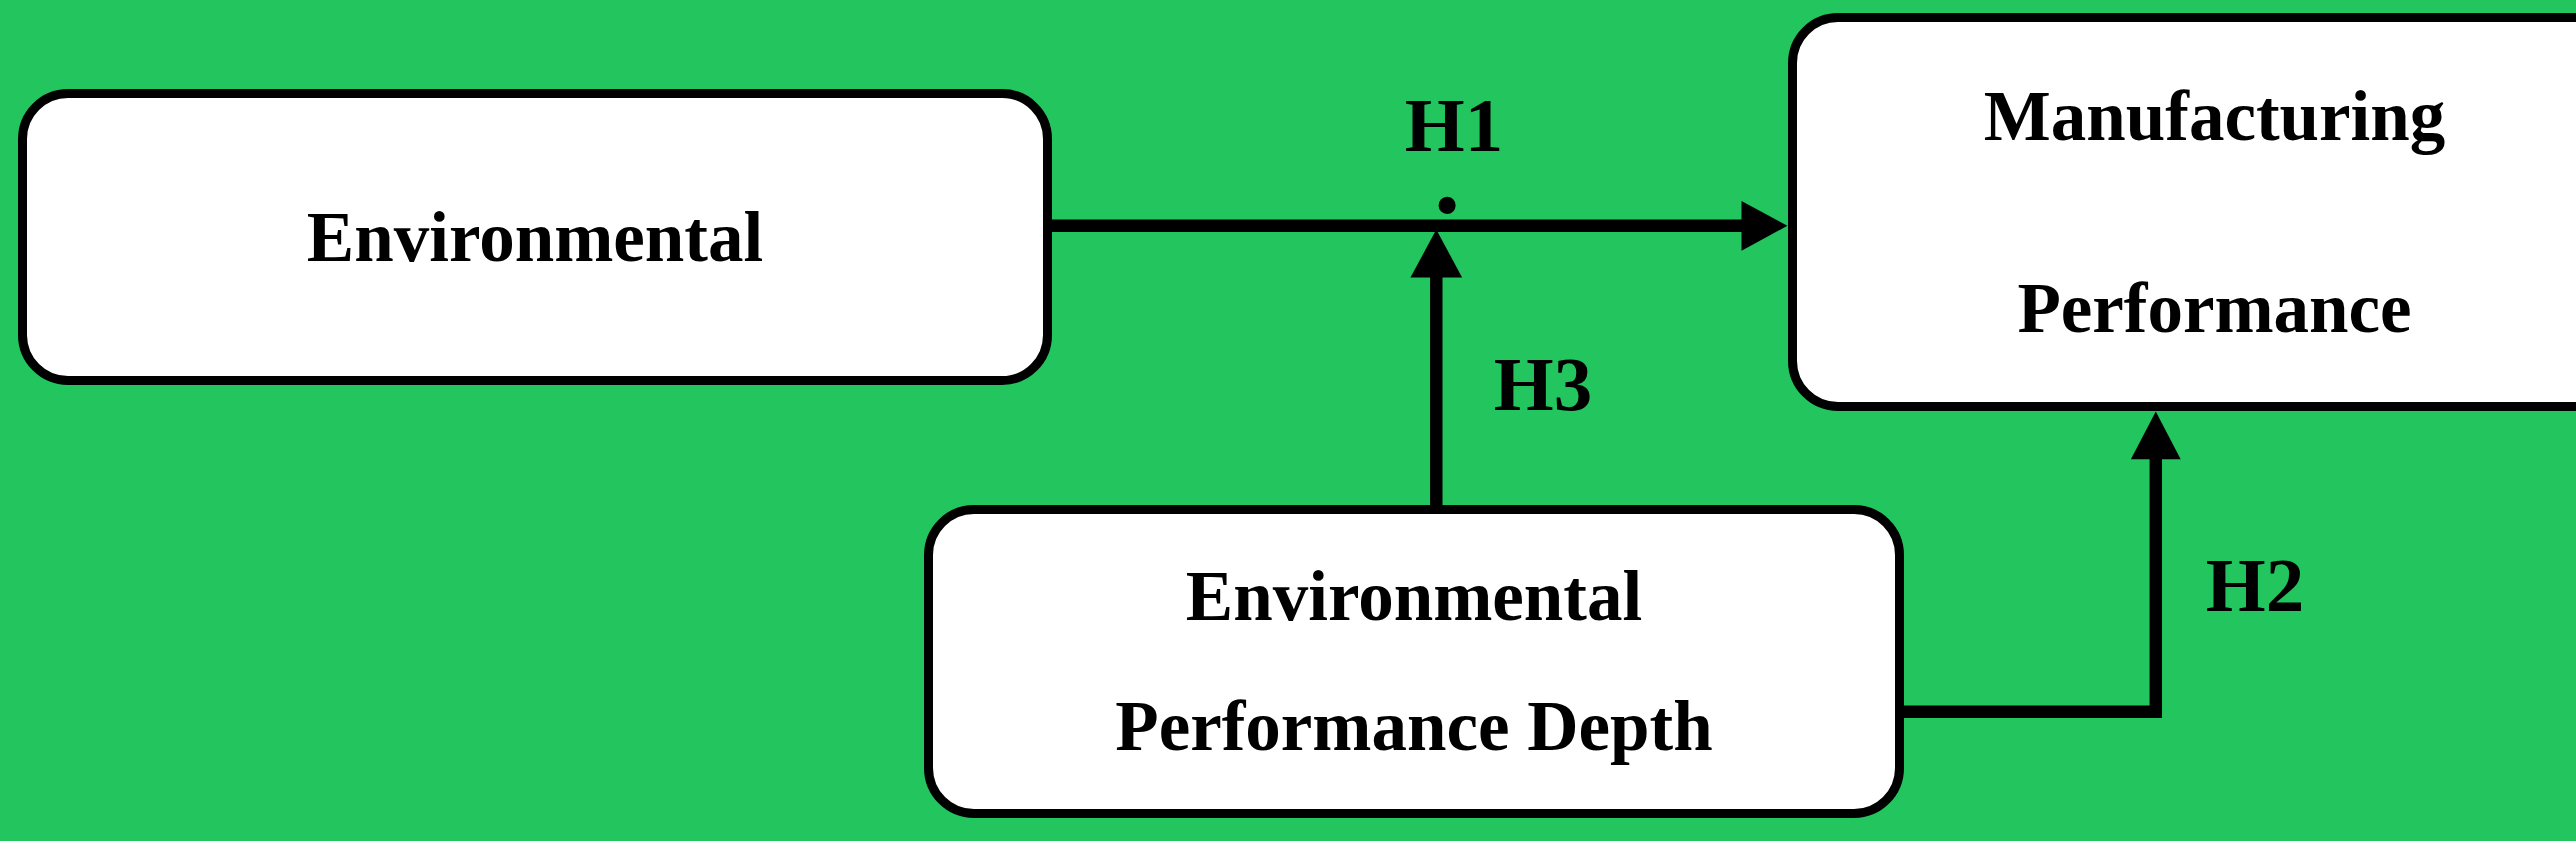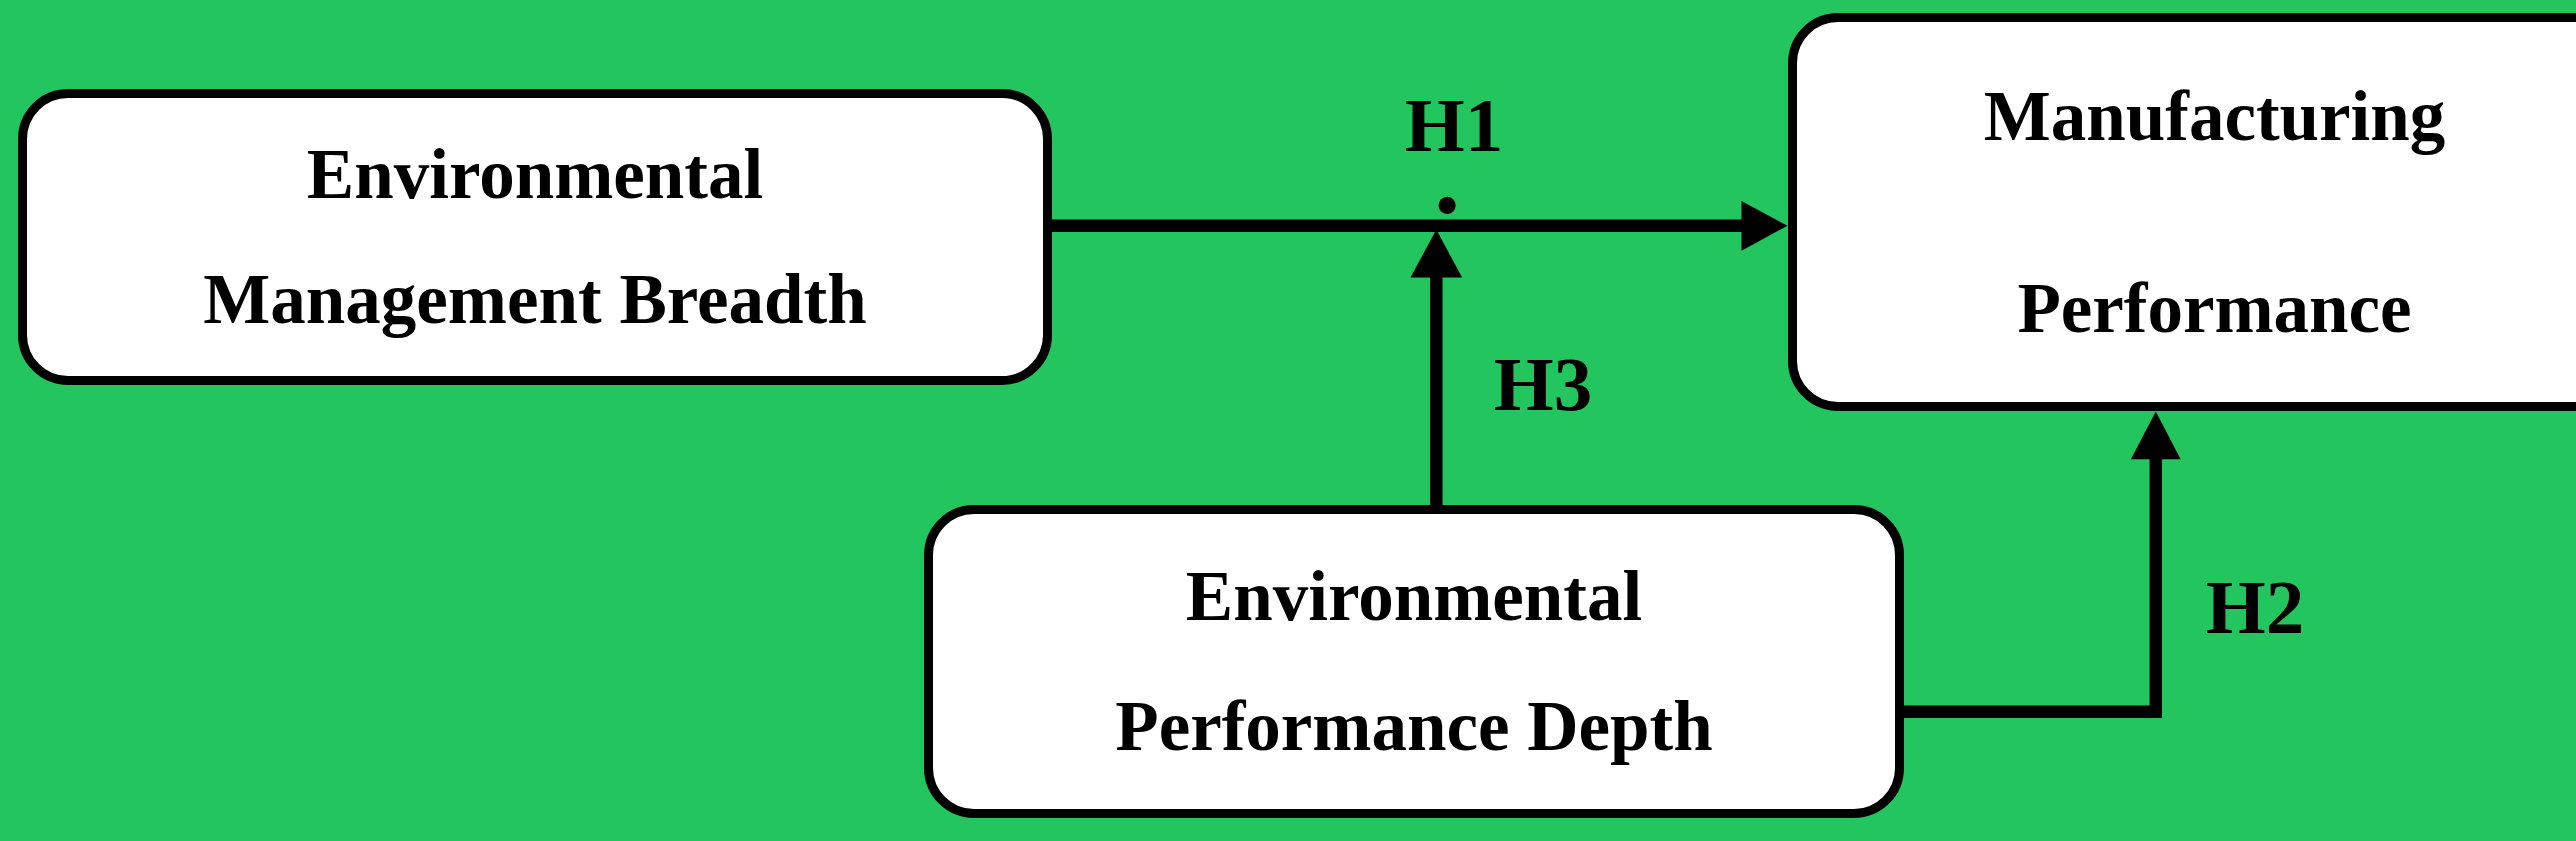--- a/index.html
+++ b/index.html
@@ -49,21 +49,21 @@
     position: absolute;
     font-weight: bold;
     font-size: 77px;
     line-height: 1;
     transform: translate(-50%, -50%);
     white-space: nowrap;
     margin-left: 28px;
   }
   #label-h1 { left: 1426px; top: 125px; }
   #label-h3 { left: 1515px; top: 384px; }
-  #label-h2 { left: 2227px; top: 607px; text-align: right; }
+  #label-h2 { left: 2227px; top: 585px; text-align: right; }
   #h1-mark {
     position: absolute;
     left: 1405px;
     top: 119px;
     width: 84px;
     text-align: center;
     font-weight: bold;
     font-size: 105px;
     line-height: 117px;
   }
@@ -80,21 +80,20 @@
 
     <line x1="1501" y1="540" x2="1501" y2="286" stroke-width="13" stroke="#000000"></line>
     <polygon points="1501,240 1474,290 1528,290" fill="#000000"></polygon>
 
     <polyline points="1985,744 2253,744 2253,478" stroke-width="13" stroke="#000000"></polyline>
     <polygon points="2253,430 2227,480 2279,480" fill="#000000"></polygon>
   </svg>
 
   <div class="node" id="node-breadth">
     <span class="line">Environmental</span>
-    <span class="line">Management Breadth</span>
   </div>
 
   <div class="node" id="node-performance">
     <span class="line">Manufacturing</span>
     <span class="line">Performance</span>
   </div>
 
   <div class="node" id="node-depth">
     <span class="line">Environmental</span>
     <span class="line">Performance Depth</span>

